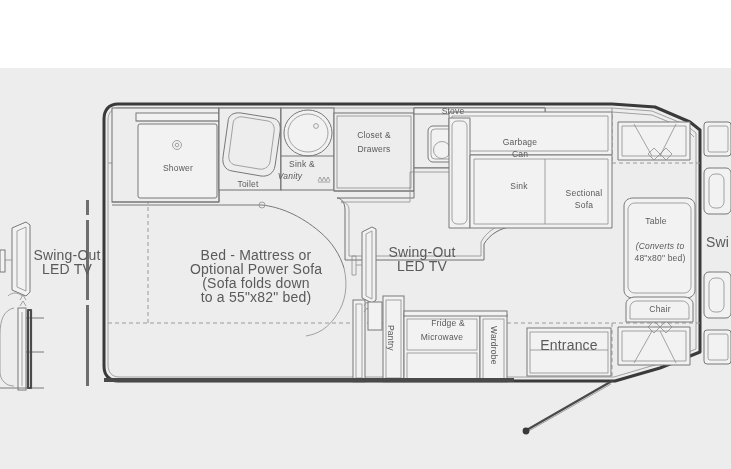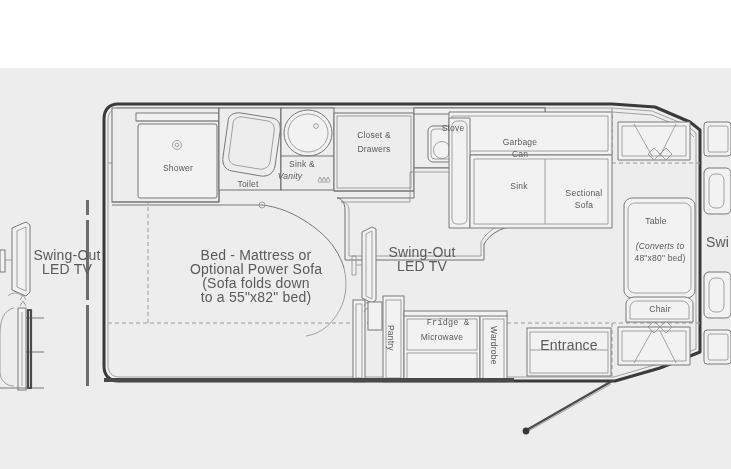--- a/index.html
+++ b/index.html
@@ -327,21 +327,21 @@
   <div class="lbl" style="left:142px;top:163px;width:72px;">Shower</div>
 
   <div class="lbl" style="left:213px;top:179px;width:70px;">Toilet</div>
 
   <div class="lbl" style="left:272px;top:159px;width:60px;">Sink &amp;</div>
   <div class="lbl" style="left:260px;top:171px;width:60px;font-style:italic;">Vanity</div>
 
   <div class="lbl" style="left:338px;top:130px;width:72px;">Closet &amp;</div>
   <div class="lbl" style="left:338px;top:144px;width:72px;">Drawers</div>
 
-  <div class="lbl" style="left:423px;top:106px;width:60px;margin-top:17px;">Stove</div>
+  <div class="lbl" style="left:423px;top:106px;width:60px;">Stove</div>
 
   <div class="lbl" style="left:489px;top:137px;width:62px;">Garbage</div>
   <div class="lbl" style="left:489px;top:149px;width:62px;">Can</div>
 
   <div class="lbl" style="left:494px;top:181px;width:50px;">Sink</div>
 
   <div class="lbl" style="left:553px;top:188px;width:62px;">Sectional</div>
   <div class="lbl" style="left:553px;top:200px;width:62px;">Sofa</div>
 
   <div class="lbl" style="left:624px;top:216px;width:64px;">Table</div>
@@ -358,20 +358,20 @@
   <div class="lbl big" style="left:28px;top:249px;width:78px;">Swing-Out</div>
   <div class="lbl big" style="left:28px;top:263px;width:78px;">LED TV</div>
 
   <div class="lbl big" style="left:381px;top:246px;width:82px;">Swing-Out</div>
   <div class="lbl big" style="left:381px;top:260px;width:82px;">LED TV</div>
 
   <div class="lbl big" style="left:706px;top:236px;width:26px;text-align:left;">Swi</div>
 
   <div class="lbl vert" style="left:386px;top:308px;height:60px;">Pantry</div>
 
-  <div class="lbl" style="left:406px;top:318px;width:84px;font-family:Liberation Mono, monospace;">Fridge &amp;</div>
+  <div class="lbl" style="left:406px;top:318px;width:84px;">Fridge &amp;</div>
   <div class="lbl" style="left:406px;top:332px;width:72px;">Microwave</div>
 
   <div class="lbl vert" style="left:489px;top:314px;height:62px;">Wardrobe</div>
 
   <div class="lbl big" style="left:531px;top:339px;width:76px;">Entrance</div>
 
 </div>
 
 </body></html>

